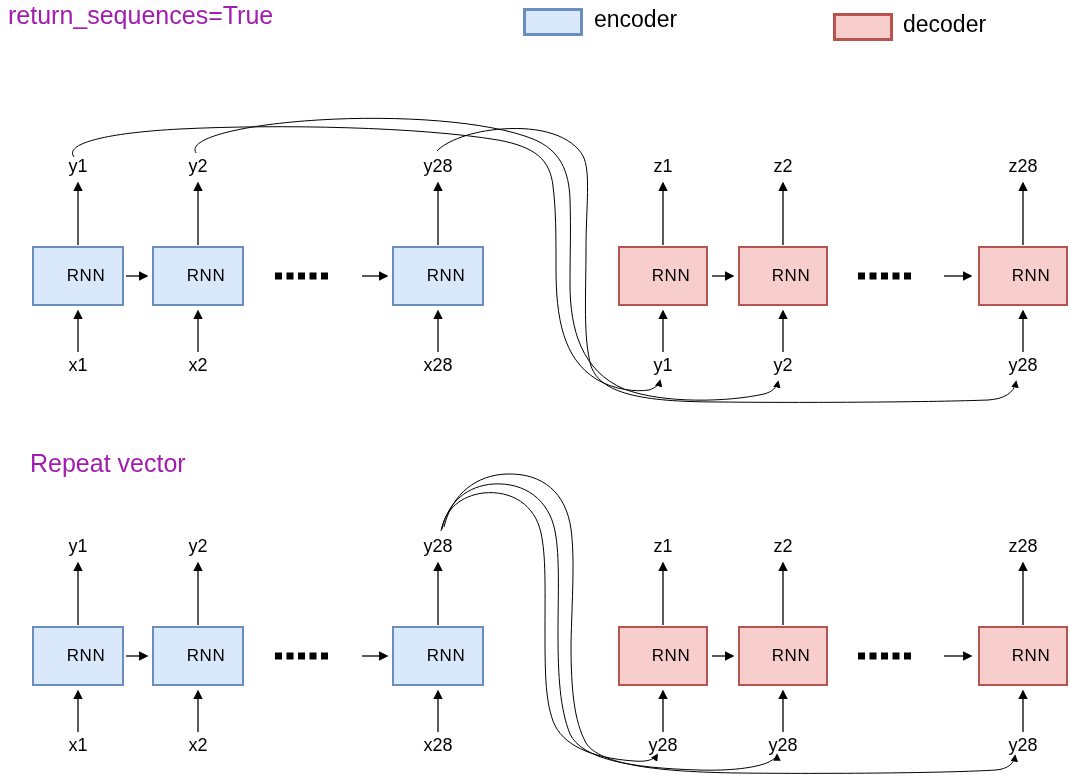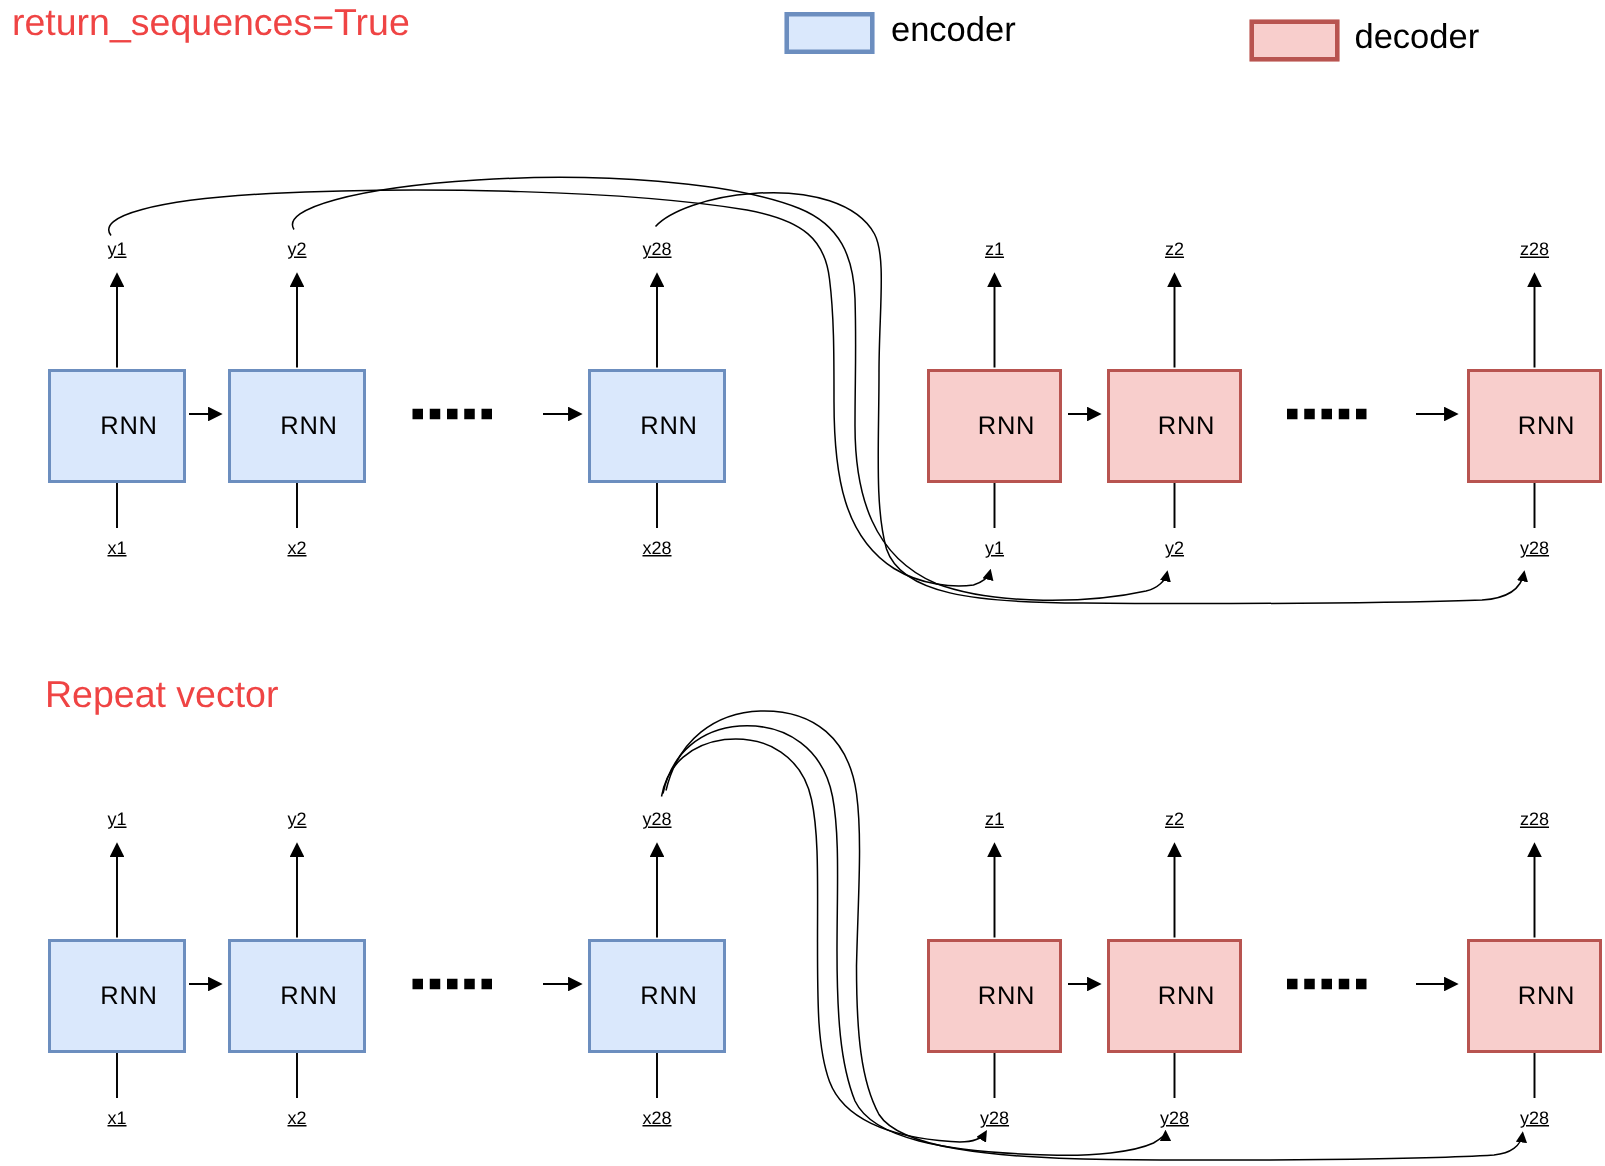--- a/index.html
+++ b/index.html
@@ -1,36 +1,35 @@
 <!DOCTYPE html>
 <html><head>
 <meta charset="utf-8">
 <style>
   html,body{margin:0;padding:0;background:#ffffff;}
   .stage{
     position:relative;width:1070px;height:777px;background:#ffffff;
     font-family:"Liberation Sans",sans-serif;color:#000;overflow:hidden;
   }
   .stage svg{position:absolute;left:0;top:0;}
-  .title{position:absolute;font-size:25px;color:#ef4444;white-space:nowrap;}
+  .title{position:absolute;font-size:25px;color:#a21caf;white-space:nowrap;}
   .legend-label{position:absolute;font-size:23px;color:#000;white-space:nowrap;text-align:right;}
   .swatch{position:absolute;width:60px;height:28px;box-sizing:border-box;}
   .swatch.enc{background:#dae8fc;border:3px solid #6c8ebf;}
   .swatch.dec{background:#f8cecc;border:3px solid #b85450;}
   .rnn{
-    position:absolute;width:92px;height:76px;box-sizing:border-box;
+    position:absolute;width:92px;height:60px;box-sizing:border-box;
     display:flex;align-items:center;justify-content:center;
     font-size:17px;letter-spacing:0.5px;padding-left:16px;
   }
   .rnn.enc{background:#dae8fc;border:2.5px solid #6c8ebf;}
   .rnn.dec{background:#f8cecc;border:2.5px solid #b85450;width:90px;}
   .lbl{
-    position:absolute;font-size:12px;line-height:18px;white-space:nowrap;
+    position:absolute;font-size:18px;line-height:18px;white-space:nowrap;
     transform:translateX(-50%);
-    text-decoration:underline;
   }
 </style>
 </head>
 <body>
 
 <div class="stage">
 
   <svg width="1070" height="777" viewBox="0 0 1070 777">
     <defs>
       <marker id="ah" viewBox="0 0 10 10" refX="7.5" refY="5" markerWidth="7.5" markerHeight="7.5" orient="auto-start-reverse">

